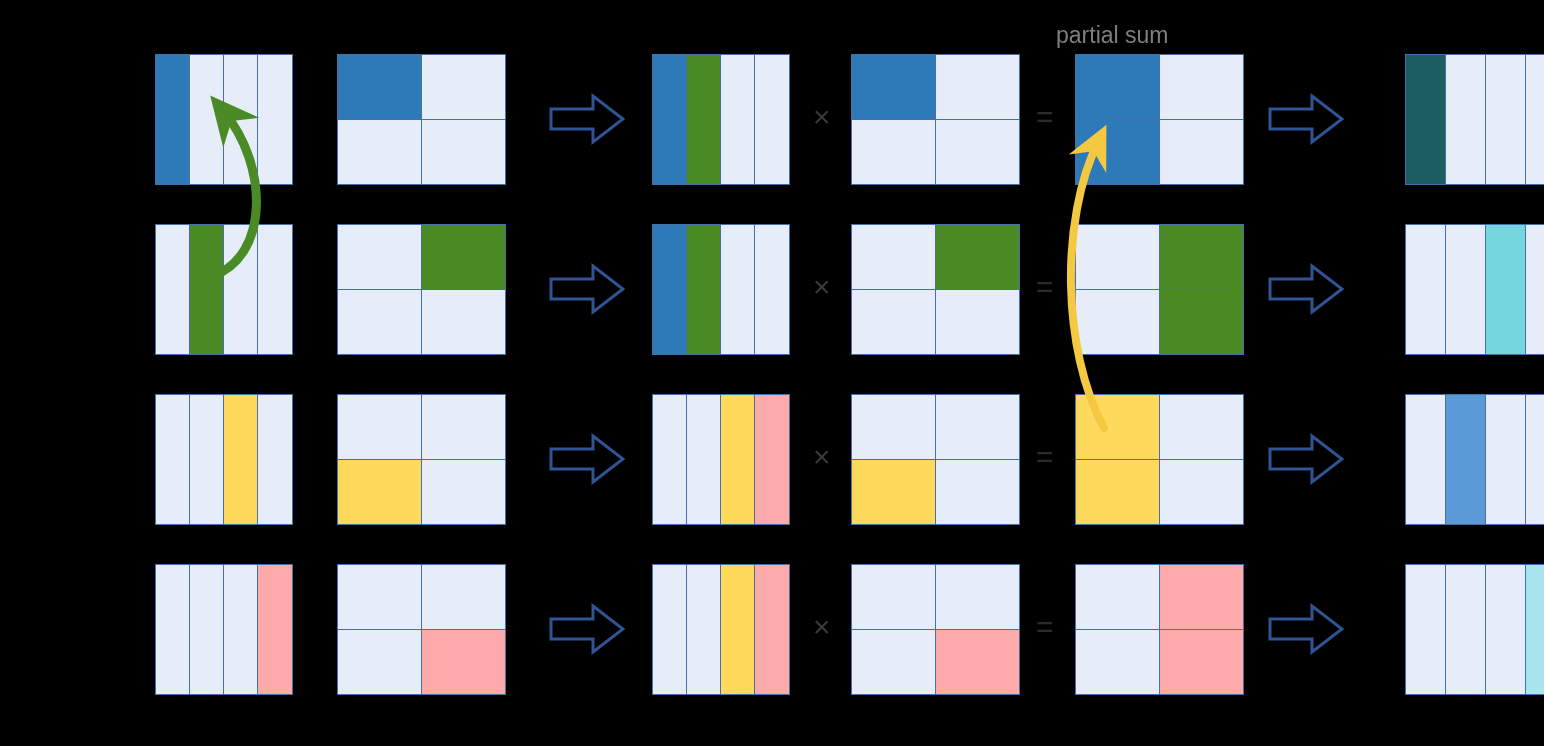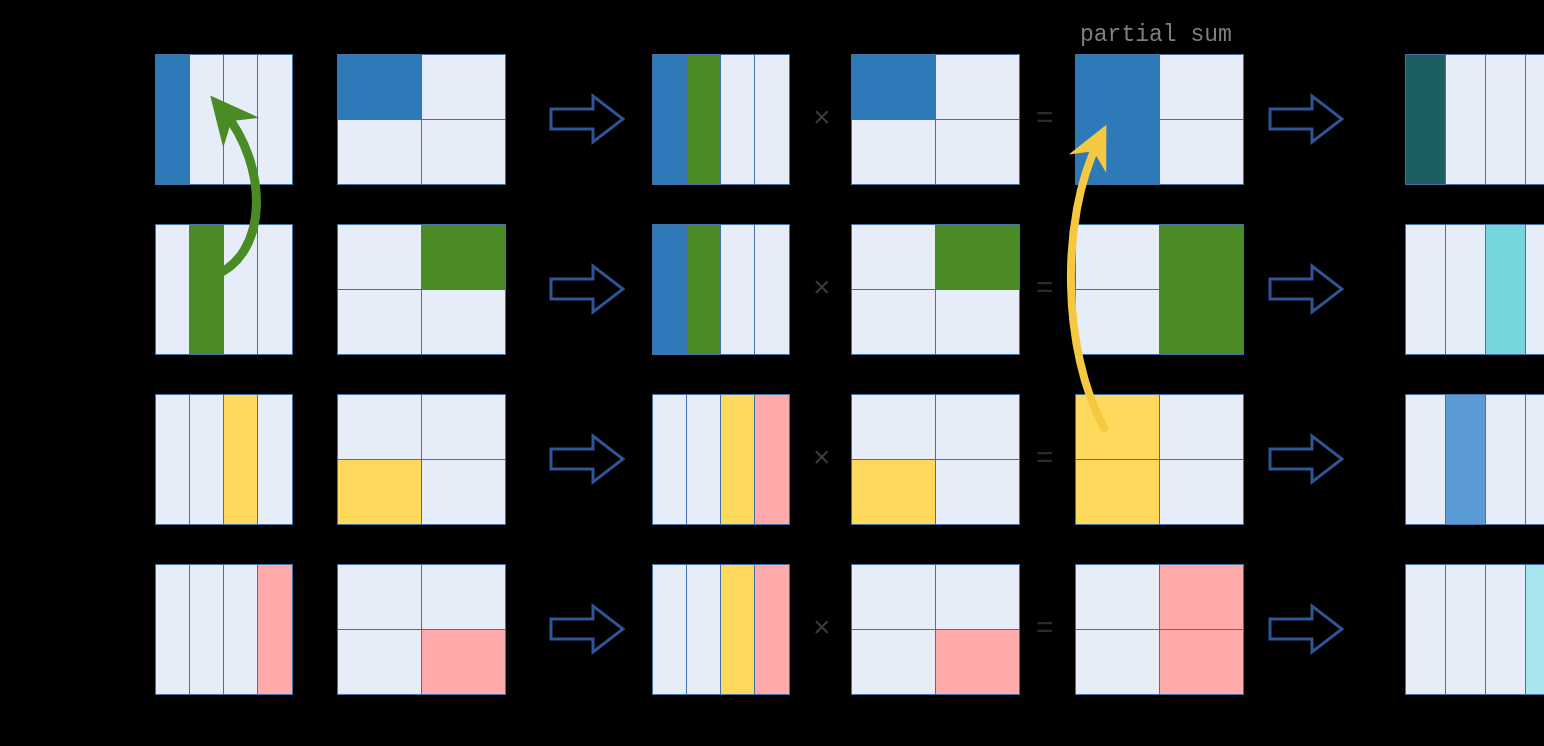--- a/index.html
+++ b/index.html
@@ -75,21 +75,21 @@
   .curvedarrow {
     position: absolute;
     pointer-events: none;
   }
 </style>
 </head>
 <body>
 
 <div id="stage">
 
-  <div class="label" style="left:1080px; top:22px;font-family:Liberation Mono, monospace;">partial sum</div>
+  <div class="label" style="left:1056px; top:22px;">partial sum</div>
 
   <div class="matrix cols" style="left:155px; top:54px; width:137px; height:130px;">
     <div class="mrow">
       <div class="cell" style="background: rgb(46, 121, 184);"></div>
       <div class="cell" style="background: rgb(230, 237, 248);"></div>
       <div class="cell" style="background: rgb(230, 237, 248);"></div>
       <div class="cell" style="background: rgb(230, 237, 248);"></div>
     </div>
   </div>
 

